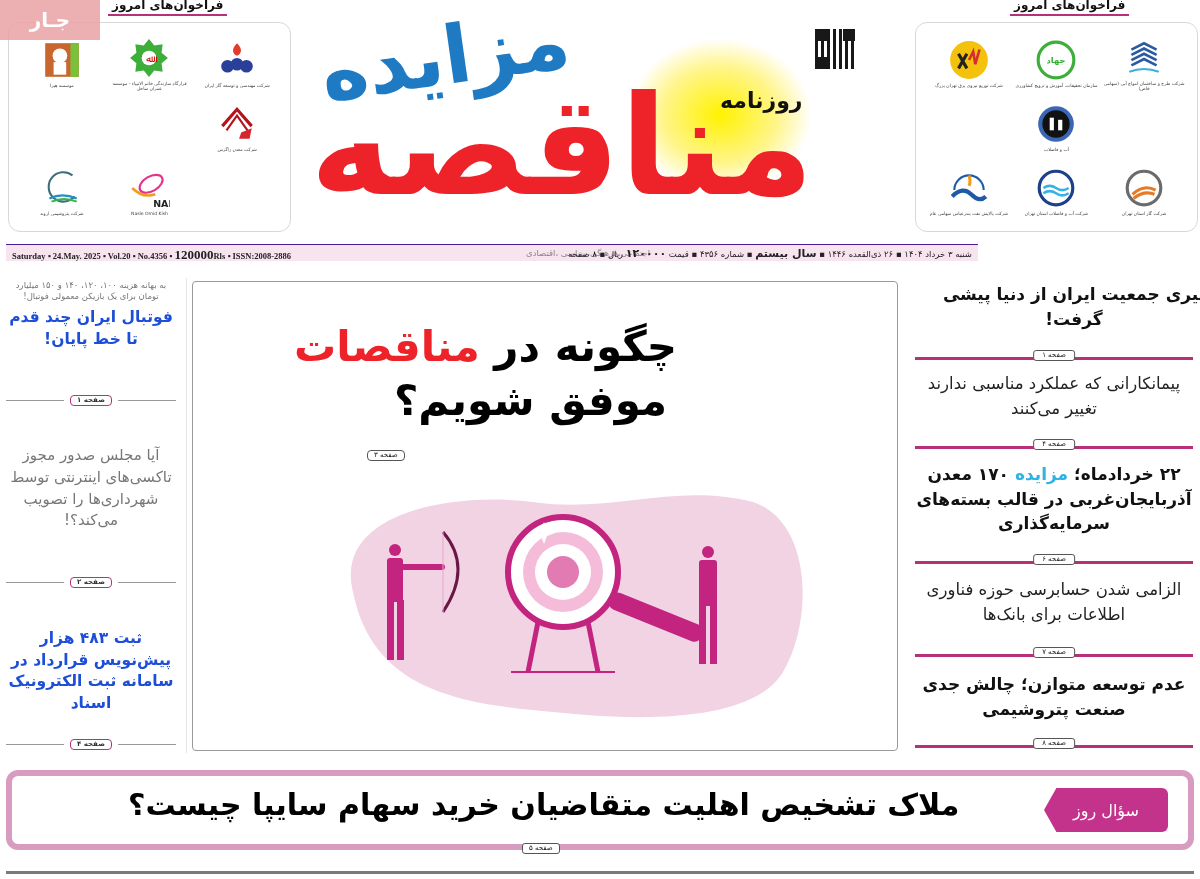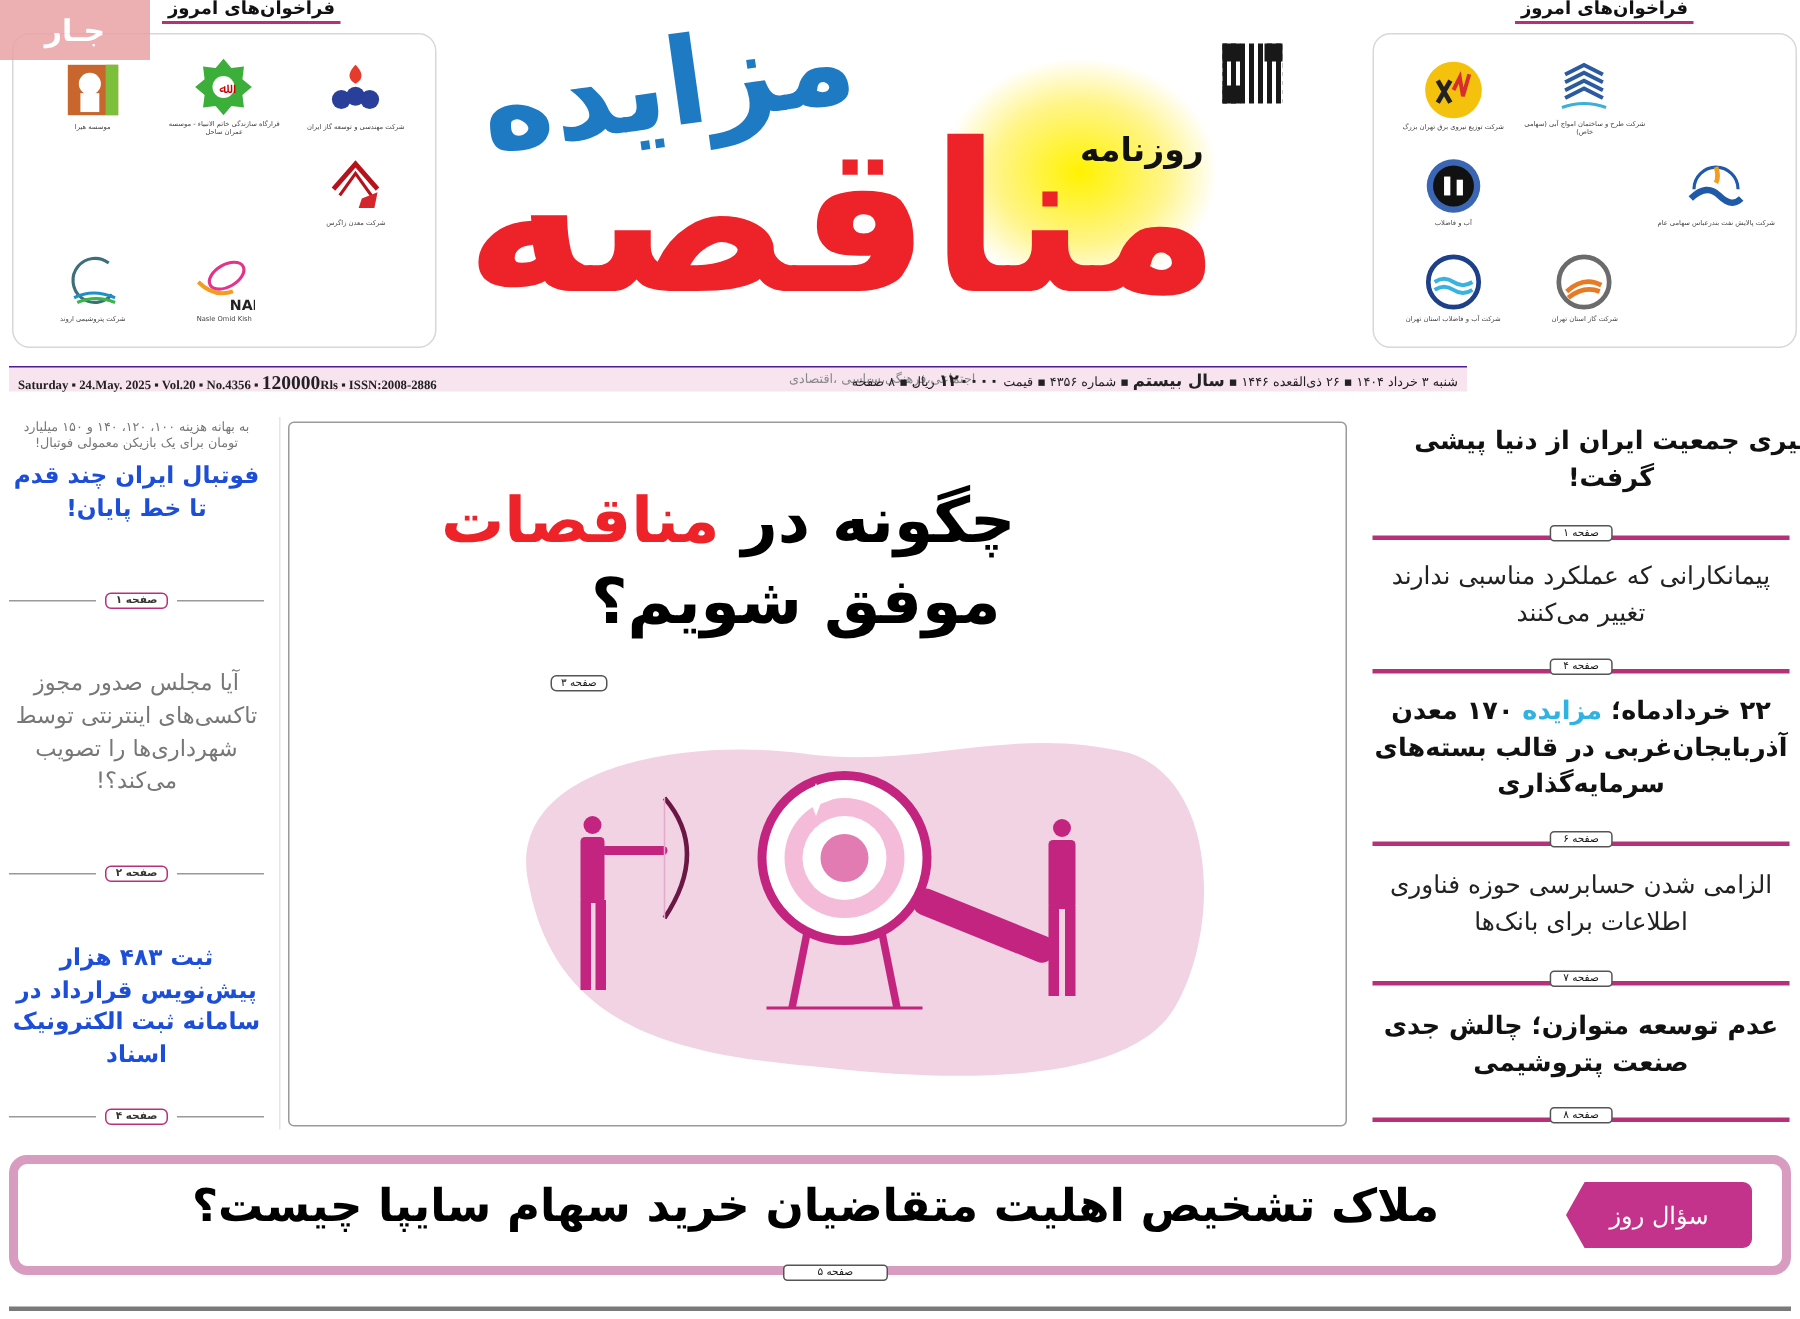--- a/index.html
+++ b/index.html
@@ -96,21 +96,21 @@
     border-radius: 3px; font-size: 7px; padding: 0 8px; line-height: 9px; direction: rtl; color: #111; }
 
   
   .qbar { position: absolute; left: 6px; top: 770px; width: 1188px; height: 80px; border: 6px solid #d89cc0;
     border-radius: 12px; background: #fff; }
   .q-text { position: absolute; left: 116px; top: 11px; direction: rtl; font-weight: bold; font-size: 30px; color: #000; letter-spacing: -1px; white-space: nowrap; }
   .q-badge { position: absolute; right: 20px; top: 12px; width: 124px; height: 44px; background: #c4338b;
     color: #ffffff; font-size: 16px; display: flex; align-items: center; justify-content: center; direction: rtl;
     border-radius: 6px; clip-path: polygon(10% 0, 100% 0, 100% 100%, 10% 100%, 0 50%); }
   .q-tag { position: absolute; left: 522px; top: 843px; font-size: 7px; border: 1px solid #555; border-radius: 3px;
-    padding: 0 22px; line-height: 9px; background: #fff; direction: rtl; color: #111; }
+    padding: 0 6px; line-height: 9px; background: #fff; direction: rtl; color: #111; }
   .bottom-rule { position: absolute; left: 6px; top: 871px; width: 1188px; height: 3px; background: #7a7a7a; }
 </style>
 </head>
 <body>
 
 <div class="header">
 
   <div class="calls-box left">
     <div class="logo-grid">
       <div class="logo">
@@ -182,20 +182,27 @@
 
   <div class="calls-box right">
     <div class="logo-grid">
       <div class="logo">
         <svg class="mark" viewBox="0 0 40 40">
           <circle cx="20" cy="20" r="18" fill="#f4c20d"></circle>
             <path d="M10 14 L18 28 M18 14 L10 28" stroke="#222" stroke-width="3"></path>
           <path d="M20 20 L24 12 L26 24 L30 10" stroke="#d62d2d" stroke-width="2.5" fill="none"></path>
         </svg>
         <div class="cap">شرکت توزیع نیروی برق تهران بزرگ</div>
+      </div>
+      <div class="logo">
+        <svg class="mark" viewBox="0 0 40 40">
+          <circle cx="20" cy="20" r="17" stroke="#3cae3a" stroke-width="3" fill="#fff"></circle>
+          <text x="20" y="23" font-size="8" text-anchor="middle" fill="#3cae3a" font-weight="bold">جهاد</text>
+        </svg>
+        <div class="cap">سازمان تحقیقات، آموزش و ترویج کشاورزی</div>
       </div>
       <div class="logo">
         <svg class="mark" viewBox="0 0 40 40">
           <path d="M8 12 L20 6 L32 12 M8 17 L20 11 L32 17 M8 22 L20 16 L32 22 M8 27 L20 21 L32 27" stroke="#2c5aa0" stroke-width="2.5" fill="none"></path>
           <path d="M6 33 Q20 28 34 33" stroke="#3bb0d8" stroke-width="2" fill="none"></path>
         </svg>
         <div class="cap">شرکت طرح و ساختمان امواج آبی (سهامی خاص)</div>
       </div>
       <div class="logo"></div>
       <div class="logo">

